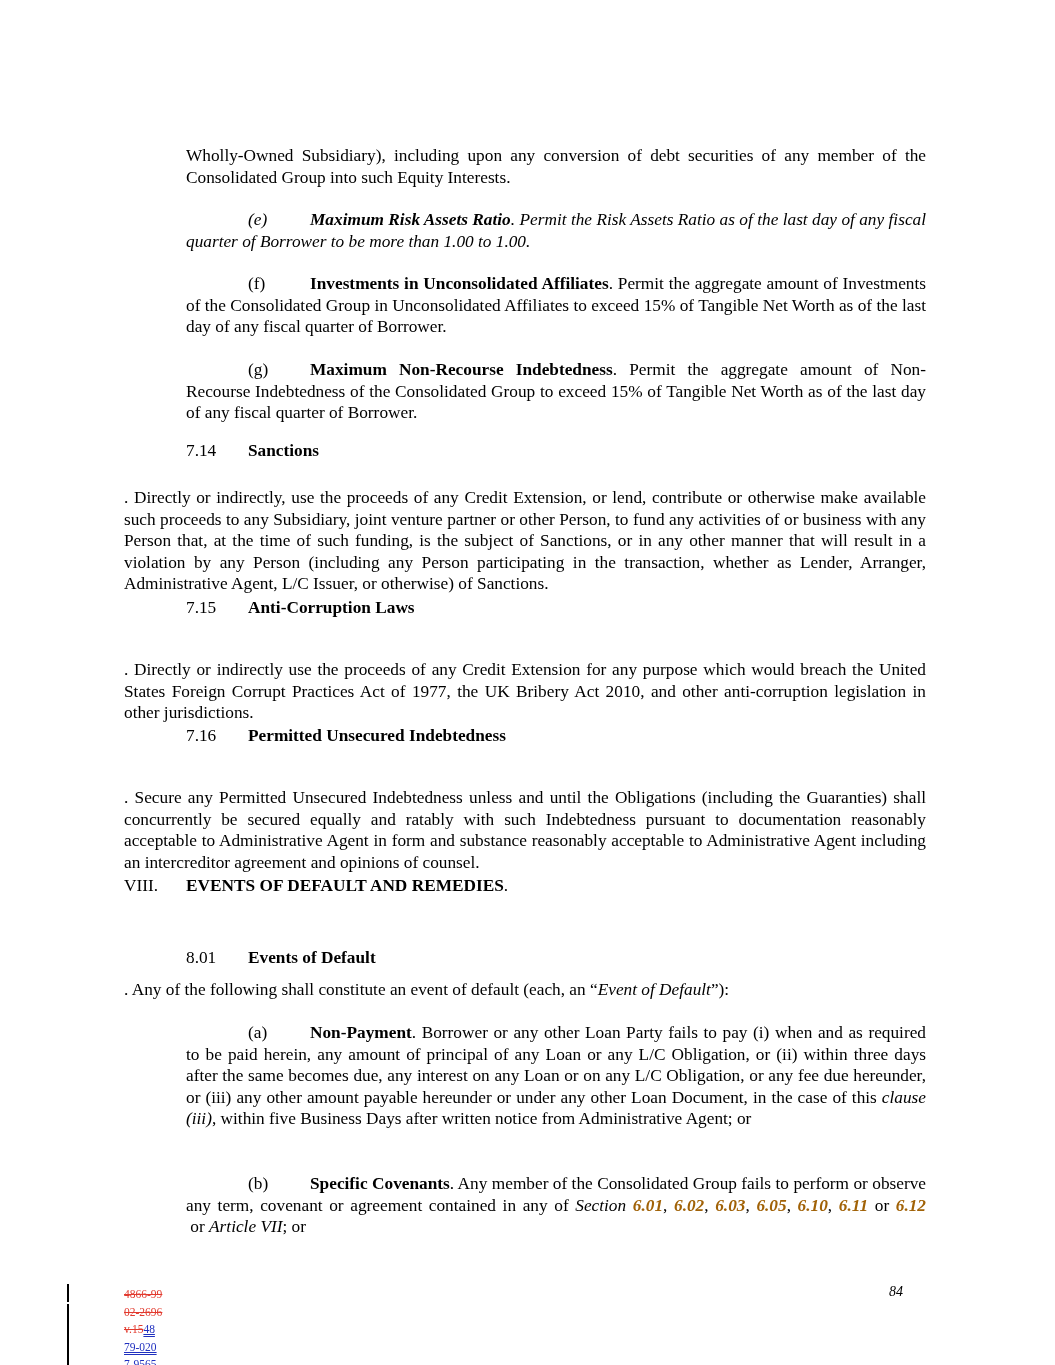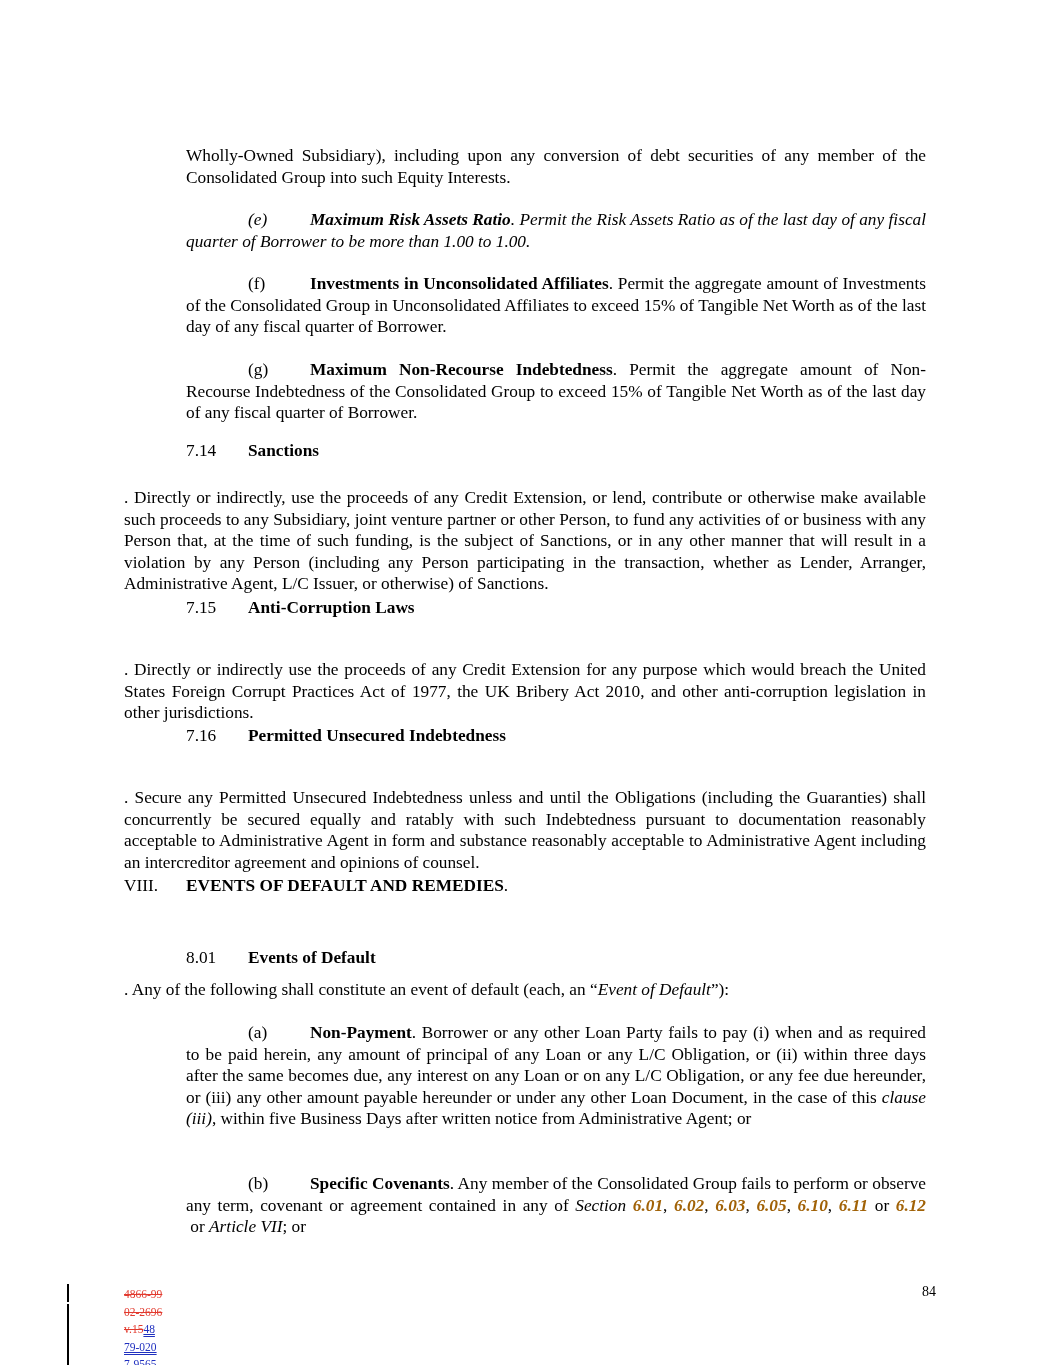--- a/index.html
+++ b/index.html
@@ -9,21 +9,21 @@
     .ind { left: 186px; width: 740px; }
     .full { left: 124px; width: 802px; }
     .tab { display: inline-block; width: 62px; }
     .num { display: inline-block; width: 62px; }
     b { font-weight: bold; }
     .bi { font-weight: normal; font-style: italic; }
     .xref { font-weight: bold; font-style: italic; color: #a16207; }
     .heading { position: absolute; left: 186px; line-height: 21.6px; }
     .art { position: absolute; left: 124px; line-height: 21.6px; }
     .artnum { display: inline-block; width: 62px; }
-    .pagenum { position: absolute; left: 922px; top: 1284px; font-size: 14px; }
+    .pagenum { position: absolute; left: 889px; top: 1284px; font-size: 14px; font-style: italic; }
     .footer { position: absolute; left: 124px; top: 1286px; font-size: 11.5px; line-height: 17.5px; }
     .del { color: #e23a2e; text-decoration: line-through; }
     .ins { color: #1f2fbf; text-decoration: underline; text-decoration-style: double; }
     .bar { position: absolute; left: 67px; width: 2px; background: #000; }
   </style>
 </head>
 <body>
 
 <div>
 

